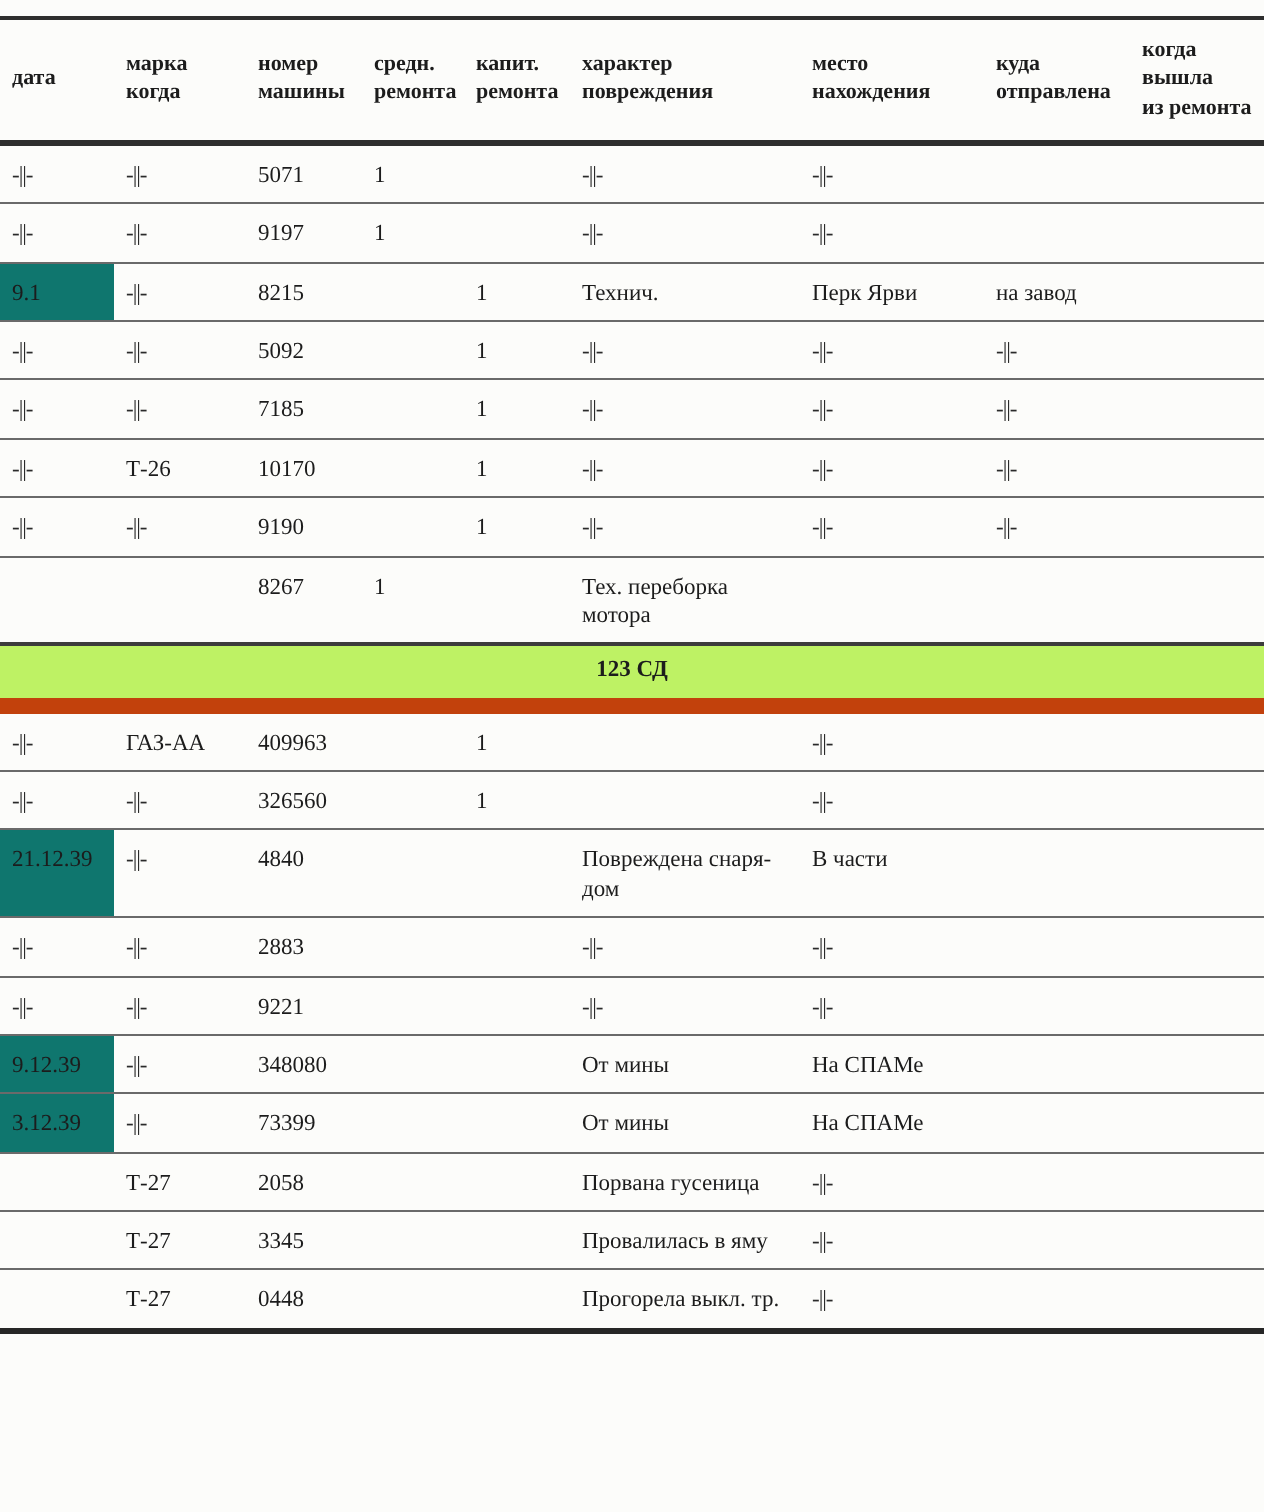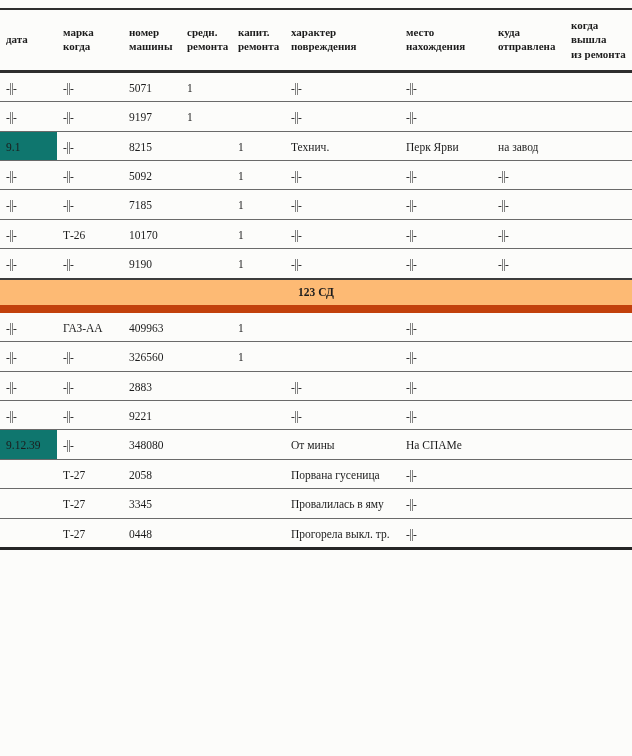--- a/index.html
+++ b/index.html
@@ -41,21 +41,21 @@
     padding: 8px 3px 6px 6px;
     white-space: pre-line;
     line-height: 1.25;
   }
   tbody tr { border-top: 1px solid #6a6a6a; }
   tbody tr:first-child { border-top: none; }
   tbody tr:last-child { border-bottom: 3px solid #262626; }
   tr.section-row {
     border-top: 2px solid #3c3c3c;
     border-bottom: 8px solid #c2410c;
-    background: #fdba74;
+    background: #bef264;
   }
   tr.section-row td {
     text-align: center;
     font-weight: bold;
     padding: 5px 3px 6px 3px;
     vertical-align: middle;
   }
   td.shaded { background: #0f766e; }
   td.ditto { letter-spacing: -0.5px; color: #2a2a2a; }
 </style>
@@ -167,20 +167,32 @@
           <td class="ditto">-||-</td>
           <td class="ditto">-||-</td>
           <td>9190</td>
           <td></td>
           <td>1</td>
           <td class="ditto">-||-</td>
           <td class="ditto">-||-</td>
           <td class="ditto">-||-</td>
           <td></td>
         </tr>
+        <tr>
+          <td></td>
+          <td></td>
+          <td>8267</td>
+          <td>1</td>
+          <td></td>
+          <td>Тех. переборка
+мотора</td>
+          <td></td>
+          <td></td>
+          <td></td>
+        </tr>
         <tr class="section-row">
           <td colspan="9">123 СД</td>
         </tr>
         <tr>
           <td class="ditto">-||-</td>
           <td>ГАЗ-АА</td>
           <td>409963</td>
           <td></td>
           <td>1</td>
           <td></td>
@@ -193,20 +205,32 @@
           <td class="ditto">-||-</td>
           <td>326560</td>
           <td></td>
           <td>1</td>
           <td></td>
           <td class="ditto">-||-</td>
           <td></td>
           <td></td>
         </tr>
         <tr>
+          <td class="shaded">21.12.39</td>
+          <td class="ditto">-||-</td>
+          <td>4840</td>
+          <td></td>
+          <td></td>
+          <td>Повреждена снаря-
+дом</td>
+          <td>В части</td>
+          <td></td>
+          <td></td>
+        </tr>
+        <tr>
           <td class="ditto">-||-</td>
           <td class="ditto">-||-</td>
           <td>2883</td>
           <td></td>
           <td></td>
           <td class="ditto">-||-</td>
           <td class="ditto">-||-</td>
           <td></td>
           <td></td>
         </tr>
@@ -218,20 +242,31 @@
           <td></td>
           <td class="ditto">-||-</td>
           <td class="ditto">-||-</td>
           <td></td>
           <td></td>
         </tr>
         <tr>
           <td class="shaded">9.12.39</td>
           <td class="ditto">-||-</td>
           <td>348080</td>
+          <td></td>
+          <td></td>
+          <td>От мины</td>
+          <td>На СПАМе</td>
+          <td></td>
+          <td></td>
+        </tr>
+        <tr>
+          <td class="shaded">3.12.39</td>
+          <td class="ditto">-||-</td>
+          <td>73399</td>
           <td></td>
           <td></td>
           <td>От мины</td>
           <td>На СПАМе</td>
           <td></td>
           <td></td>
         </tr>
         <tr>
           <td></td>
           <td>Т-27</td>

